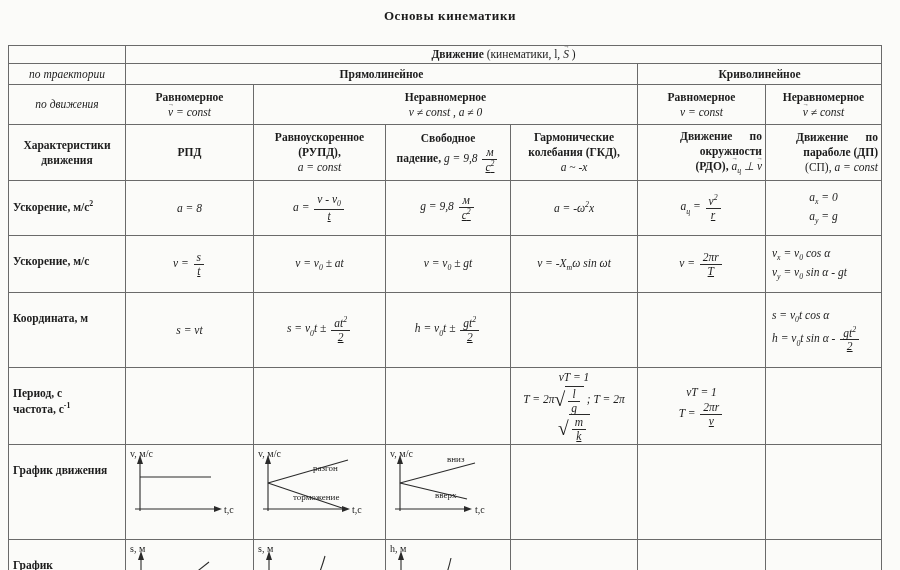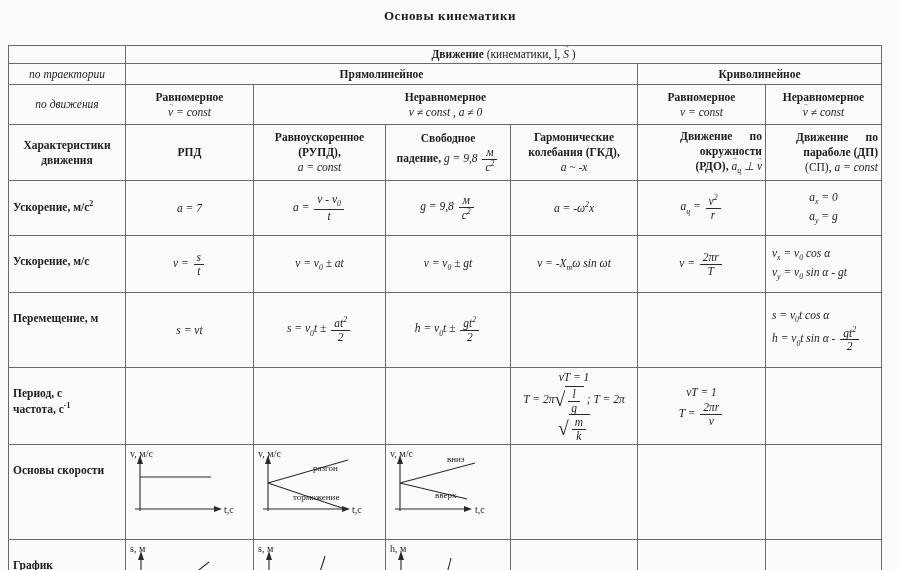--- a/index.html
+++ b/index.html
@@ -35,21 +35,21 @@
   .gcell { vertical-align:top; padding:2px 1px; }
 
   .bold-up { font-weight:bold; font-style:normal;font-family:Liberation Serif, serif; }
   .up { font-style:normal; }
   sub, sup { font-size:0.68em; }
   sup { vertical-align:super; }
   sub { vertical-align:sub; }
 
   .frac { display:inline-block; vertical-align:middle; text-align:center; margin:0 2px; }
   .frac .num { display:block; border-bottom:1px solid #2a2a2a; padding:0 3px; line-height:1.12; }
-  .frac .den { display:block; padding:0 3px; line-height:1.12; }
+  .frac .den { display:block; padding:0 3px; line-height:1.12;text-decoration:underline; }
 
   .sqrt { display:inline-flex; align-items:center; vertical-align:middle; }
   .rad { font-style:normal; font-size:1.7em; line-height:0.9; }
   .radicand { border-top:1px solid #2a2a2a; padding:1px 2px 0 1px; display:inline-block; }
 
   .vec { position:relative; display:inline-block; }
   .varrow { position:absolute; top:-0.62em; left:55%; transform:translateX(-50%);
             font-size:0.55em; font-style:normal; line-height:1; }
 
   svg { display:block; }
@@ -95,38 +95,38 @@
       <td class="hdr"><span class="bold-up">РПД</span></td>
       <td class="hdr"><span class="bold-up">Равноускоренное<br>(РУПД),</span><br>a = const</td>
       <td class="hdr"><span class="bold-up">Свободное<br>падение,</span> g = 9,8 <span class="frac"><span class="num">м</span><span class="den">с<sup>2</sup></span></span></td>
       <td class="hdr"><span class="bold-up">Гармонические<br>колебания (ГКД),</span><br>a ~ -x</td>
       <td class="hdr hleft"><span class="bold-up">Движение&nbsp;&nbsp;&nbsp;&nbsp;&nbsp;&nbsp;по<br>окружности<br>(РДО),</span> <span class="vec"><span class="vbase">a</span><span class="varrow">→</span></span><sub>ц</sub> ⊥ <span class="vec"><span class="vbase">v</span><span class="varrow">→</span></span></td>
       <td class="hdr hleft"><span class="bold-up">Движение&nbsp;&nbsp;&nbsp;&nbsp;&nbsp;&nbsp;по<br>параболе (ДП)</span><br><span class="up">(СП),</span> a = const</td>
     </tr>
 
     <tr class="r5">
       <td class="rlabel"><span class="bold-up">Ускорение, м/с<sup>2</sup></span></td>
-      <td class="fc">a = 7</td>
+      <td class="fc">a = 8</td>
       <td class="fc">a = <span class="frac"><span class="num">v - v<sub>0</sub></span><span class="den">t</span></span></td>
       <td class="fc">g = 9,8 <span class="frac"><span class="num">м</span><span class="den">с<sup>2</sup></span></span></td>
       <td class="fc">a = -ω<sup>2</sup>x</td>
       <td class="fc">a<sub>ц</sub> = <span class="frac"><span class="num">v<sup>2</sup></span><span class="den">r</span></span></td>
       <td class="fc">a<sub>x</sub> = 0<br>a<sub>y</sub> = g</td>
     </tr>
     <tr class="r6">
       <td class="rlabel"><span class="bold-up">Ускорение, м/с</span></td>
       <td class="fc">v = <span class="frac"><span class="num">s</span><span class="den">t</span></span></td>
       <td class="fc">v = v<sub>0</sub> ± at</td>
       <td class="fc">v = v<sub>0</sub> ± gt</td>
       <td class="fc">v = -X<sub>m</sub>ω sin ωt</td>
       <td class="fc">v = <span class="frac"><span class="num">2πr</span><span class="den">T</span></span></td>
       <td class="fc dpl">v<sub>x</sub> = v<sub>0</sub> cos α<br>v<sub>y</sub> = v<sub>0</sub> sin α - gt</td>
     </tr>
     <tr class="r7">
-      <td class="rlabel"><span class="bold-up">Перемещение, м</span></td>
+      <td class="rlabel"><span class="bold-up">Координата, м</span></td>
       <td class="fc">s = vt</td>
       <td class="fc">s = v<sub>0</sub>t ± <span class="frac"><span class="num">at<sup>2</sup></span><span class="den">2</span></span></td>
       <td class="fc">h = v<sub>0</sub>t ± <span class="frac"><span class="num">gt<sup>2</sup></span><span class="den">2</span></span></td>
       <td class="fc"></td>
       <td class="fc"></td>
       <td class="fc dpl">s = v<sub>0</sub>t cos α<br>h = v<sub>0</sub>t sin α - <span class="frac"><span class="num">gt<sup>2</sup></span><span class="den">2</span></span></td>
     </tr>
     <tr class="r9">
       <td class="rlabel"><span class="bold-up">Период, с<br>частота, с<sup>-1</sup></span></td>
       <td class="fc"></td>
@@ -137,21 +137,21 @@
             <span class="radicand"><span class="frac"><span class="num">l</span><span class="den">g</span></span></span>
           </span> ; T = 2π<span class="sqrt">
             <span class="rad">√</span>
             <span class="radicand"><span class="frac"><span class="num">m</span><span class="den">k</span></span></span>
           </span></td>
       <td class="fc">νT = 1<br>T = <span class="frac"><span class="num">2πr</span><span class="den">v</span></span></td>
       <td class="fc"></td>
     </tr>
 
     <tr class="r10">
-      <td class="rlabel"><span class="bold-up">Основы скорости</span></td>
+      <td class="rlabel"><span class="bold-up">График движения</span></td>
       <td class="gcell">
         <svg width="116" height="70" viewBox="0 0 116 70">
           <text x="3" y="10">v, м/с</text>
           <line x1="13" y1="64" x2="13" y2="15"></line>
             <polygon points="13,8 10,17 16,17"></polygon>
           <line x1="13" y1="30" x2="84" y2="30"></line>
           <line x1="8" y1="62" x2="88" y2="62"></line>
             <polygon points="95,62 87,59 87,65"></polygon>
           <text x="97" y="66">t,с</text>
         </svg>

